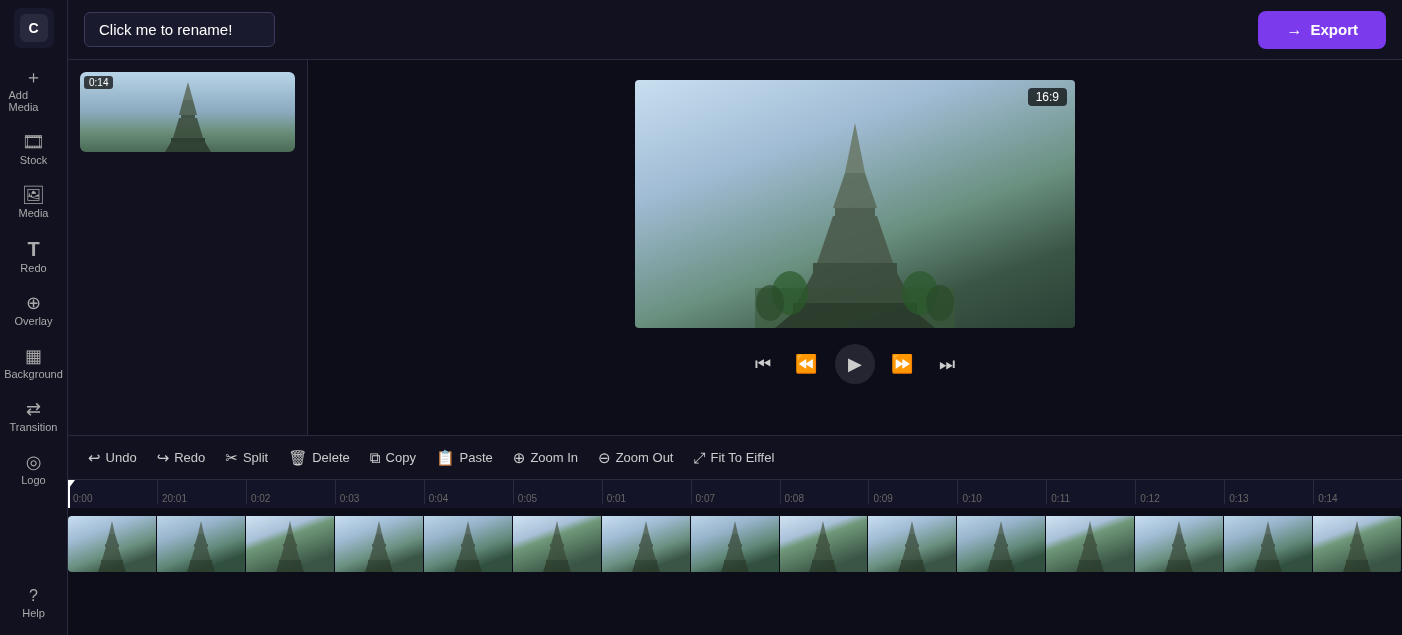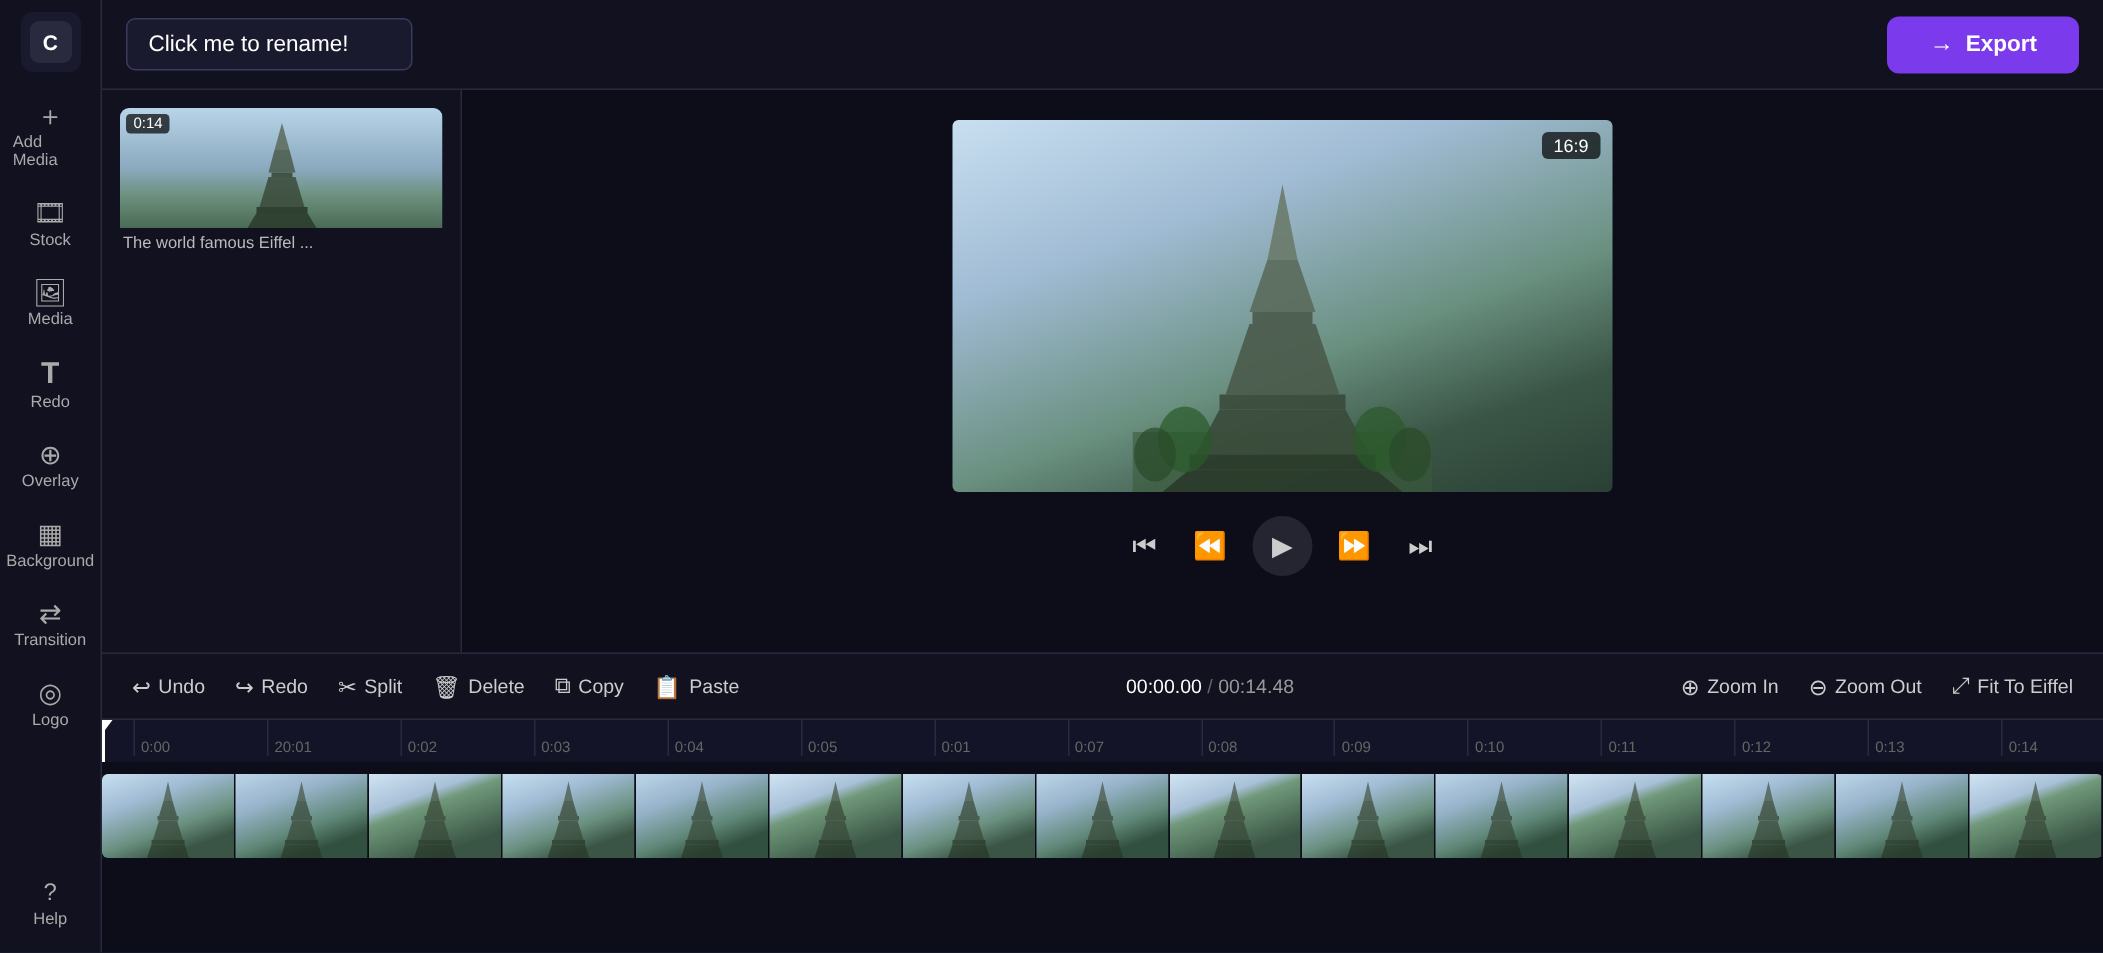--- a/index.html
+++ b/index.html
@@ -323,21 +323,20 @@
       display: flex;
       flex-direction: column;
       align-items: flex-start;
       position: relative;
       font-size: 10px;
       color: #666;
       padding-left: 4px;
       border-left: 1px solid #2a2a3e;
       height: 100%;
       justify-content: flex-end;
-      margin-left: 21px;
     }
 
     .playhead {
       position: absolute;
       left: 0;
       top: 0;
       width: 2px;
       height: 100%;
       background: #fff;
       z-index: 10;
@@ -467,21 +466,20 @@
           <svg class="eiffel-svg" width="70" height="72" viewBox="0 0 70 72">
             <polygon points="35,2 30,20 40,20" fill="#5a6a5a" opacity="0.85"></polygon>
             <polygon points="30,20 26,35 44,35 40,20" fill="#4a5a4a" opacity="0.85"></polygon>
             <rect x="28" y="35" width="14" height="3" fill="#3a4a3a" opacity="0.9"></rect>
             <polygon points="26,38 20,58 50,58 44,38" fill="#3a4a3a" opacity="0.85"></polygon>
             <rect x="18" y="58" width="34" height="4" fill="#2a3a2a" opacity="0.9"></rect>
             <polygon points="18,62 12,72 58,72 52,62" fill="#2a3a2a" opacity="0.85"></polygon>
           </svg>
           <div class="media-duration">0:14</div>
         </div>
-        <div class="media-title">The world famous Eiffel ...</div>
       </div>
     </div>
 
     <div id="preview-area">
       <div id="video-preview">
 
         <svg class="preview-eiffel" width="200" height="210" viewBox="0 0 200 210">
 
           <rect x="0" y="170" width="200" height="40" fill="#3a5a3a" opacity="0.6"></rect>
 
@@ -533,25 +531,20 @@
       </button>
       <button class="toolbar-btn">
         <span class="toolbar-icon">⧉</span>
         <span>Copy</span>
       </button>
       <button class="toolbar-btn">
         <span class="toolbar-icon">📋</span>
         <span>Paste</span>
       </button>
 
-      <div id="time-display">
-        <span class="time-current">00:00.00</span>
-        <span class="time-sep">/</span>
-        <span class="time-total">00:14.48</span>
-      </div>
 
       <div class="toolbar-right">
         <button class="toolbar-btn">
           <span class="toolbar-icon">⊕</span>
           <span>Zoom In</span>
         </button>
         <button class="toolbar-btn">
           <span class="toolbar-icon">⊖</span>
           <span>Zoom Out</span>
         </button>

